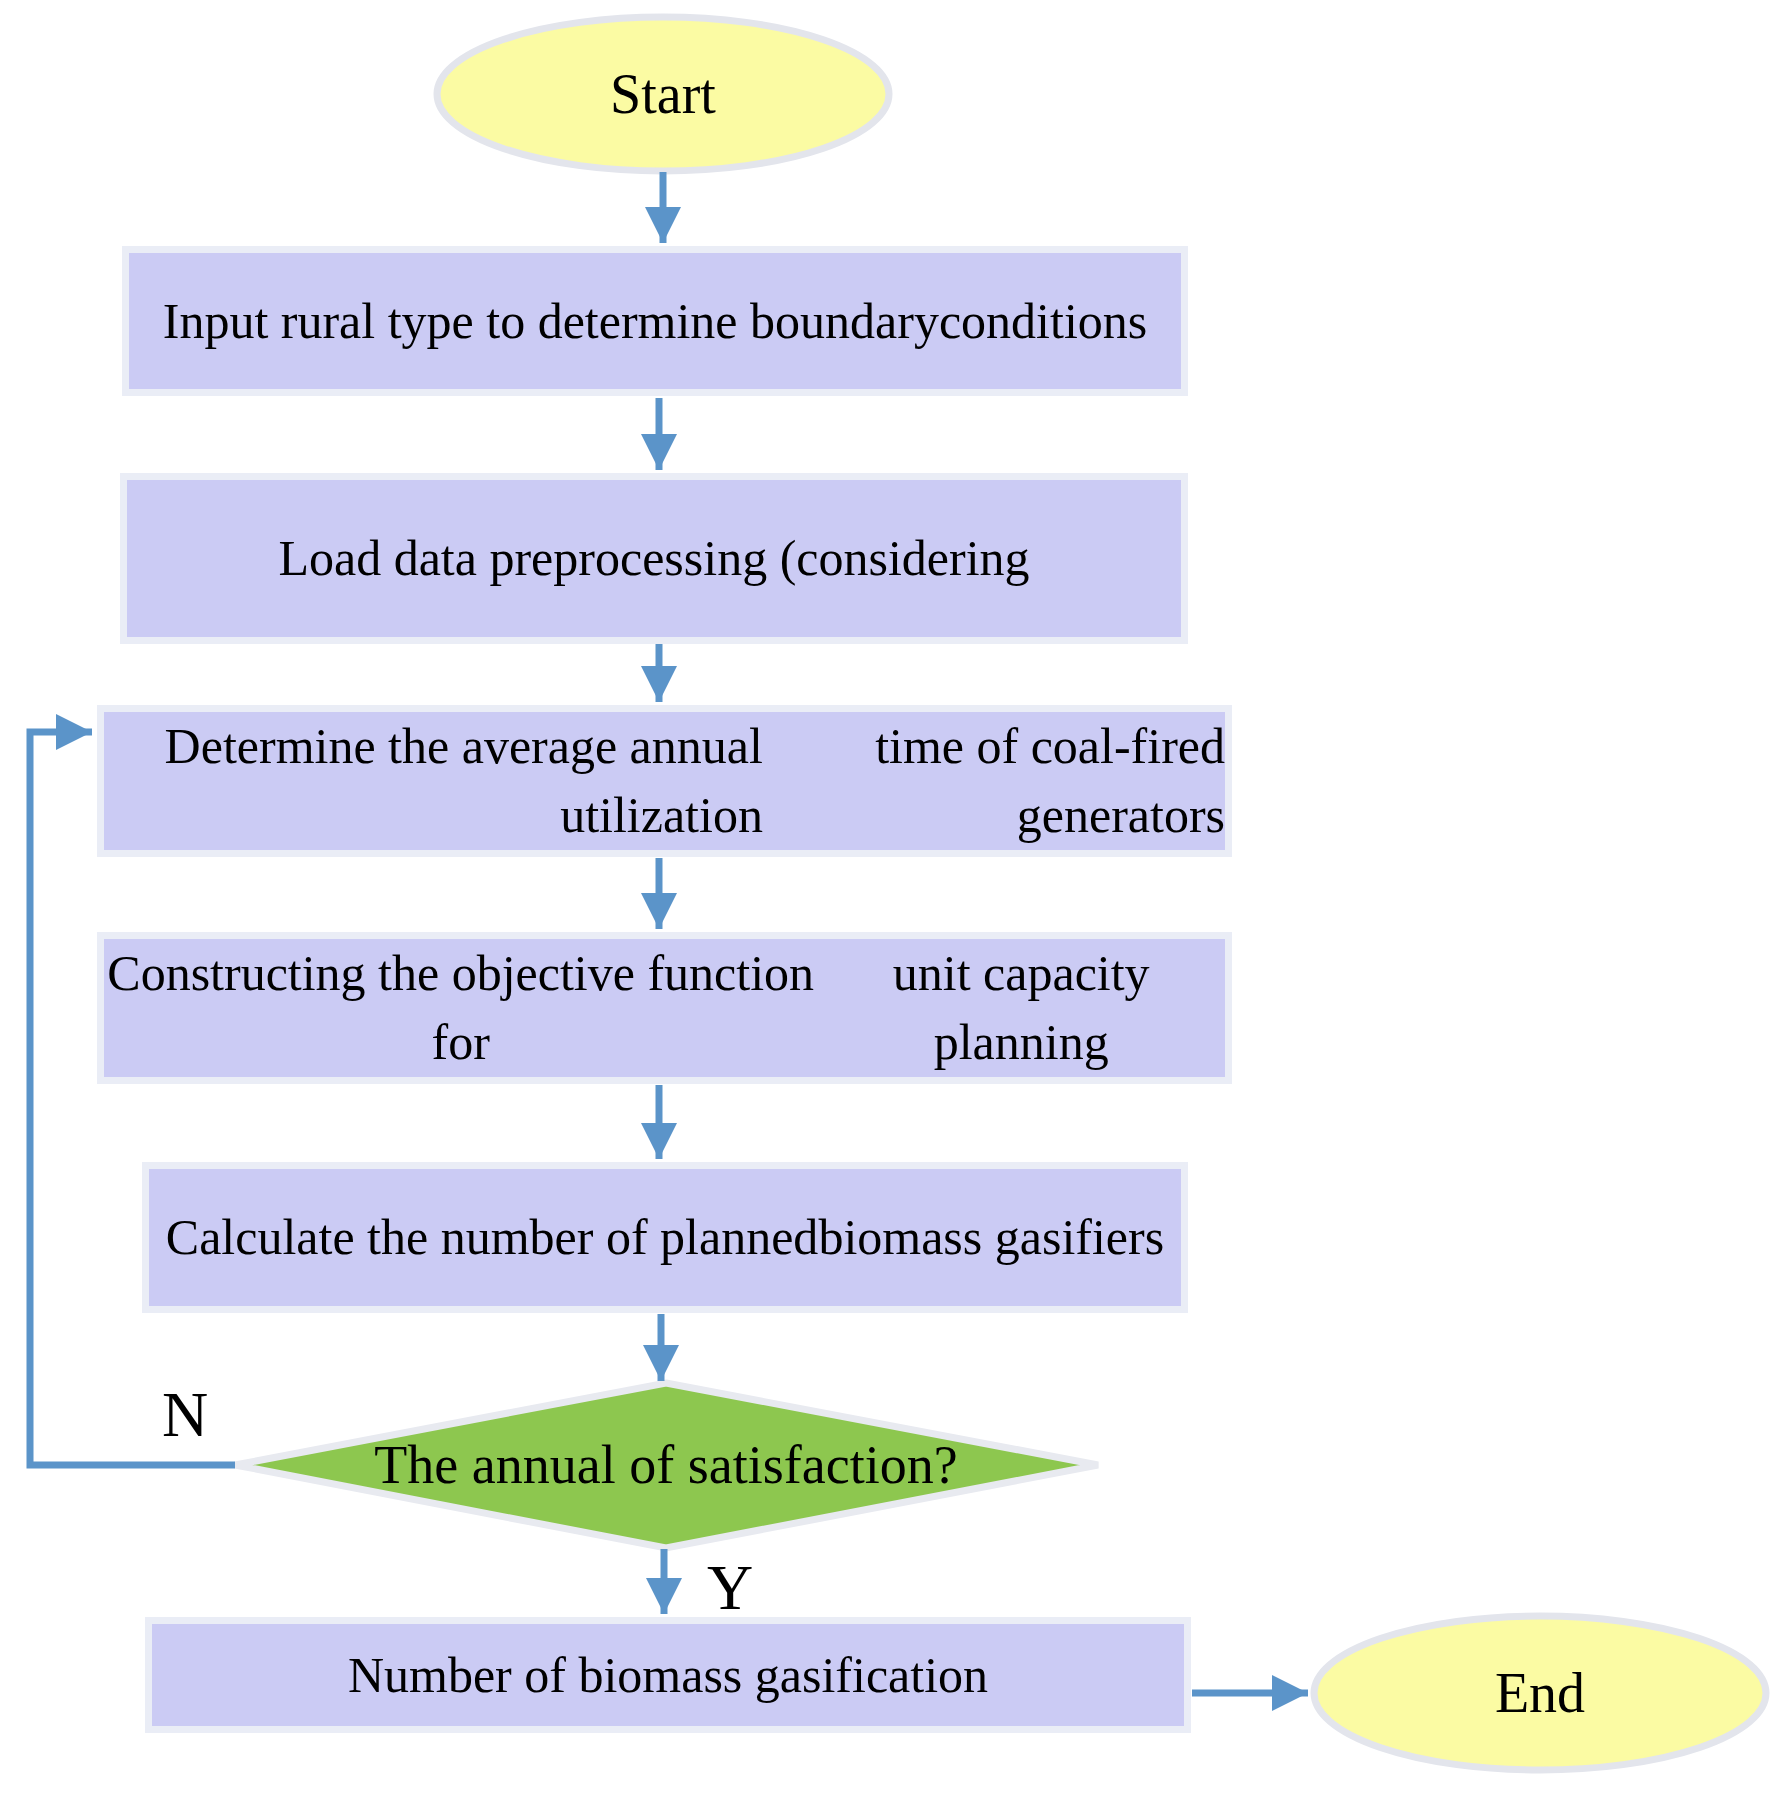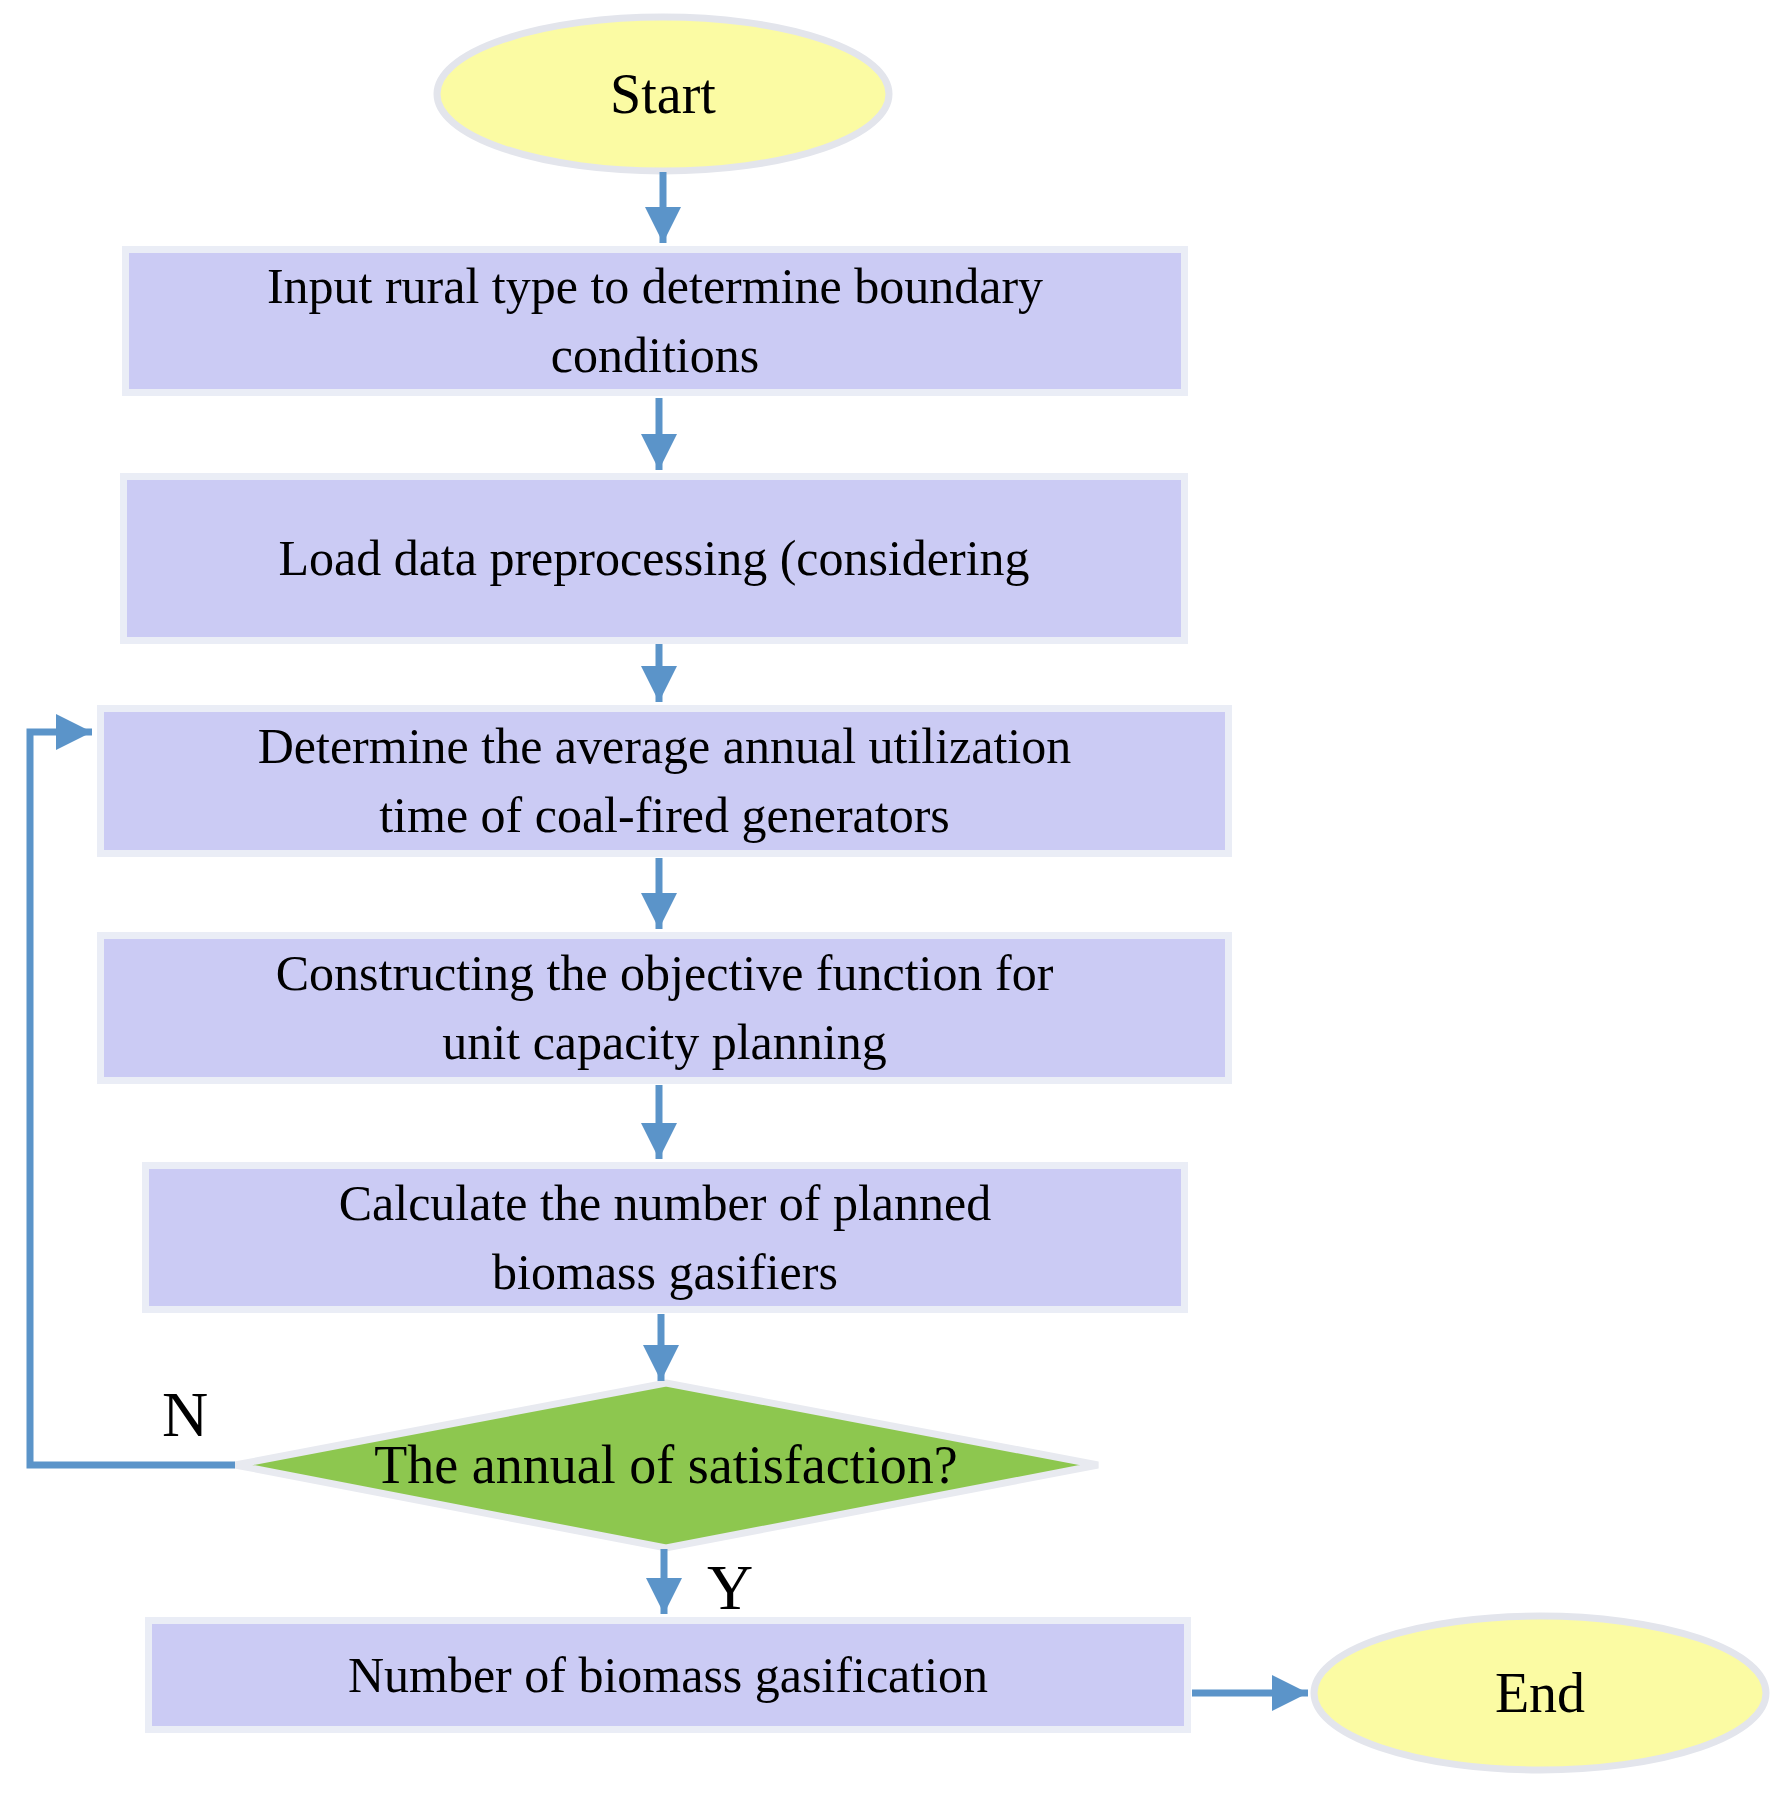--- a/index.html
+++ b/index.html
@@ -5,21 +5,21 @@
   html,body{margin:0;padding:0;background:#ffffff;}
   .canvas{
     position:relative;
     width:1784px;height:1798px;
     background:#ffffff;
     font-family:"Liberation Serif","DejaVu Serif",serif;
     color:#000;
     overflow:hidden;
   }
   svg.layer{position:absolute;left:0;top:0;z-index:0;}
-  .node{position:absolute;z-index:2;display:flex;flex-direction:column;align-items:center;justify-content:center;text-align:center;}
+  .node{position:absolute;z-index:2;display:flex;flex-direction:row;align-items:center;justify-content:center;text-align:center;}
   .process{
     background:#cbcbf4;
     border:7px solid #eaedf6;
     box-sizing:border-box;
     font-size:50px;
     line-height:69px;
   }
   .label-overlay{
     position:absolute;z-index:3;display:flex;align-items:center;justify-content:center;
     background:transparent;

